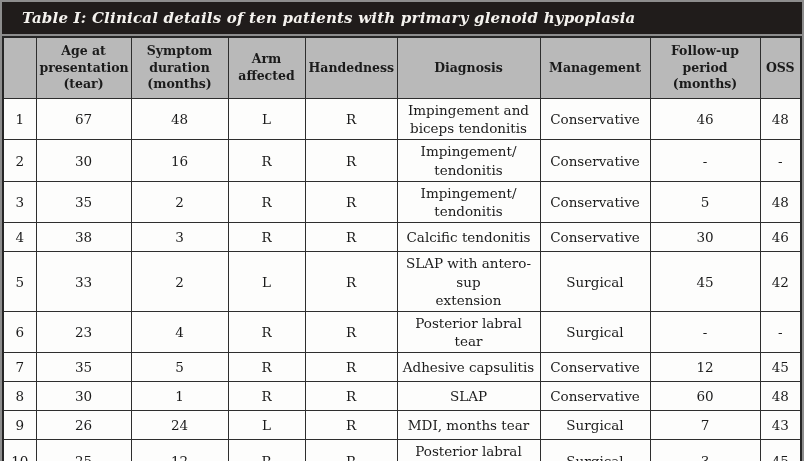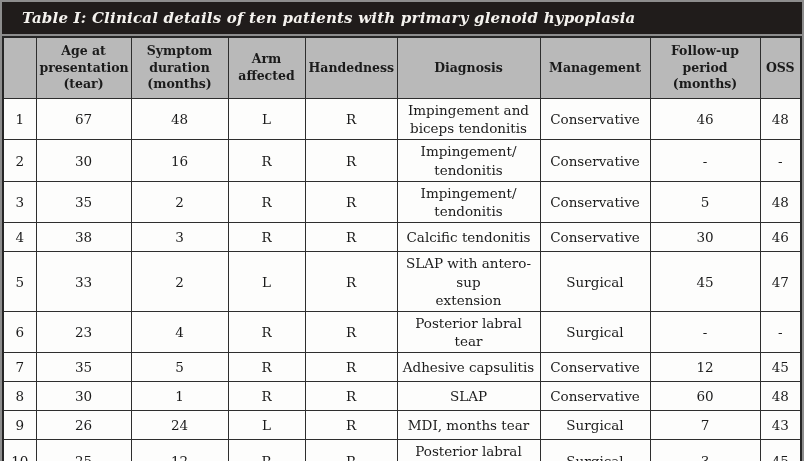--- a/index.html
+++ b/index.html
@@ -154,21 +154,21 @@
         <tr>
           <td>5</td>
           <td>33</td>
           <td>2</td>
           <td>L</td>
           <td>R</td>
           <td>SLAP with antero-sup
 extension</td>
           <td>Surgical</td>
           <td>45</td>
-          <td>47</td>
+          <td>42</td>
         </tr>
         <tr>
           <td>6</td>
           <td>23</td>
           <td>4</td>
           <td>R</td>
           <td>R</td>
           <td>Posterior labral tear</td>
           <td>Surgical</td>
           <td>-</td>

